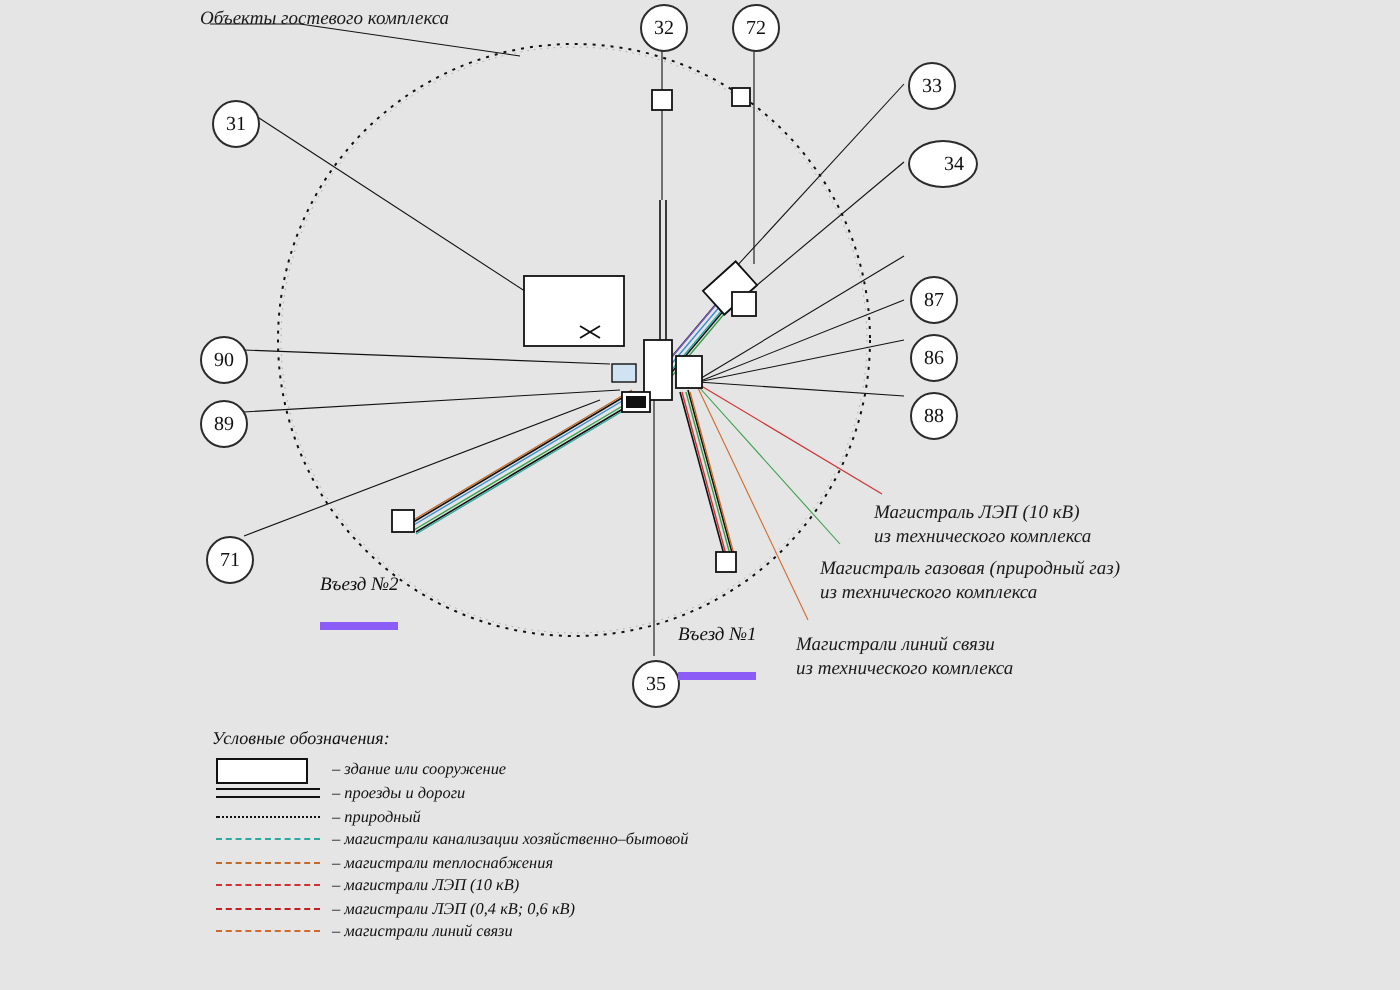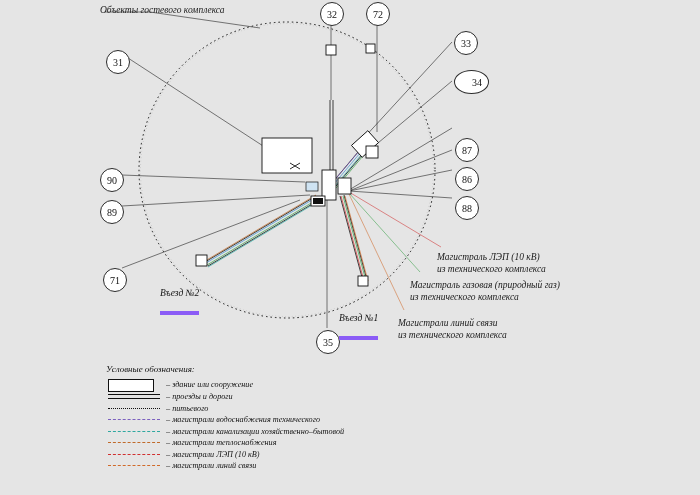--- a/index.html
+++ b/index.html
@@ -265,30 +265,24 @@
           <span class="dbl1"></span>
           <span class="dbl2"></span>
         </div>
       <div class="legend-label">– проезды и дороги</div>
     </div>
 
     <div class="legend-row">
       <div class="legend-key">
           <span class="fence"></span>
         </div>
-      <div class="legend-label">– питьевого</div>
-    </div>
-
-
-    <div class="legend-row">
-      <div class="legend-key">
-        <span class="ln" style="border-top:1px dashed #7b5fbf;"></span>
-      </div>
-      <div class="legend-label">– магистрали водоснабжения технического</div>
-    </div>
+      <div class="legend-label">– природный</div>
+    </div>
+
+
 
     <div class="legend-row">
       <div class="legend-key">
         <span class="ln" style="border-top:1px dashed #2fa8a0;"></span>
       </div>
       <div class="legend-label">– магистрали канализации хозяйственно–бытовой</div>
     </div>
 
     <div class="legend-row">
       <div class="legend-key">
@@ -297,20 +291,26 @@
       <div class="legend-label">– магистрали теплоснабжения</div>
     </div>
 
     <div class="legend-row">
       <div class="legend-key">
         <span class="ln" style="border-top:1px dashed #d03030;"></span>
       </div>
       <div class="legend-label">– магистрали ЛЭП (10 кВ)</div>
     </div>
 
+    <div class="legend-row">
+      <div class="legend-key">
+        <span class="ln" style="border-top:1px dashed #c02020;"></span>
+      </div>
+      <div class="legend-label">– магистрали ЛЭП (0,4 кВ; 0,6 кВ)</div>
+    </div>
 
     <div class="legend-row">
       <div class="legend-key">
         <span class="ln" style="border-top:1px dashed #d06a2a;"></span>
       </div>
       <div class="legend-label">– магистрали линий связи</div>
     </div>
 
     <div class="legend-row">
       <div class="legend-key">

